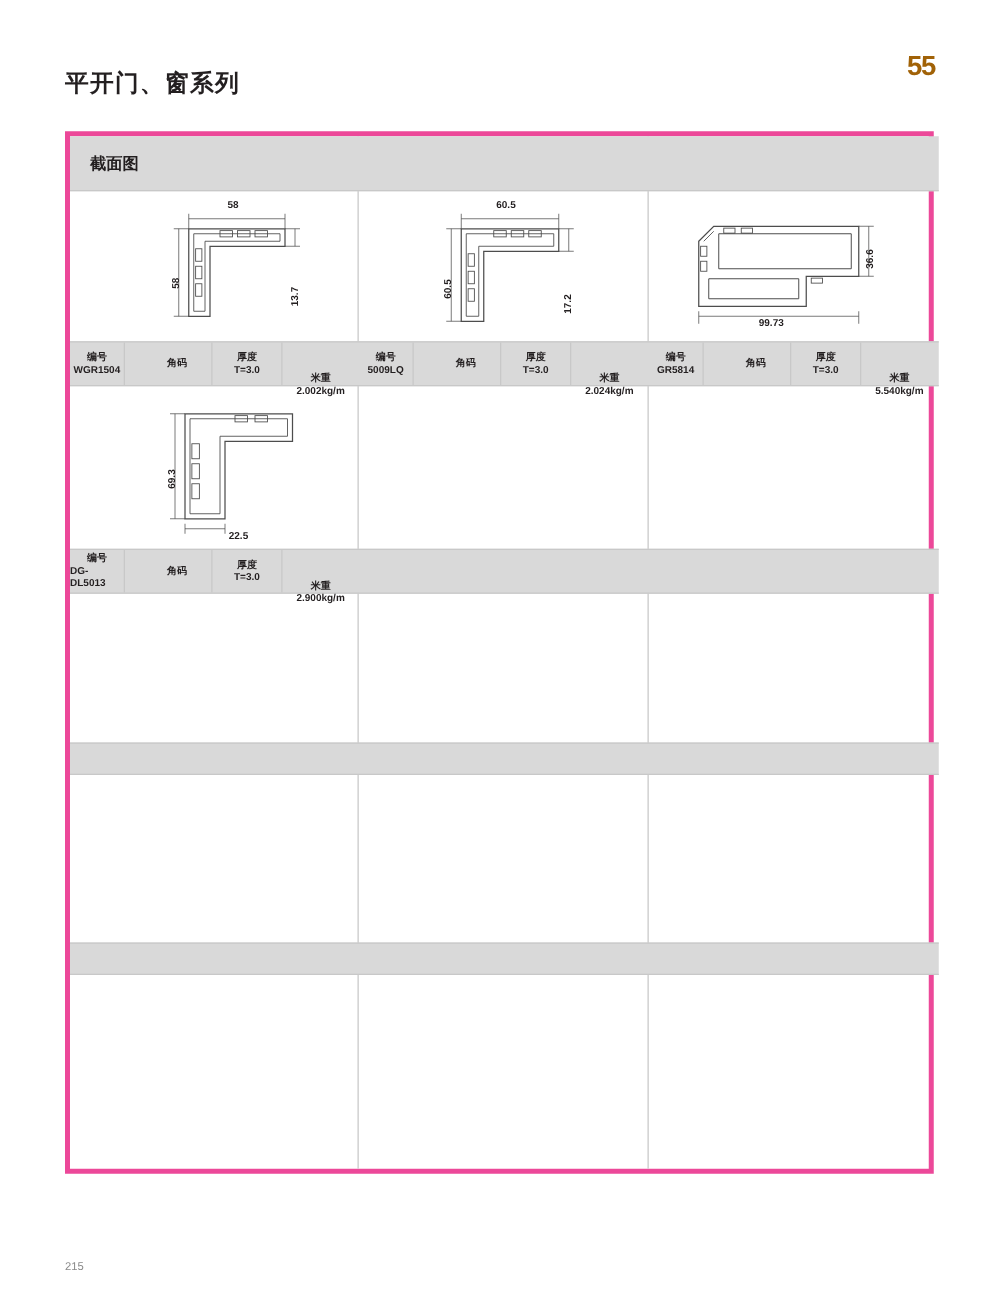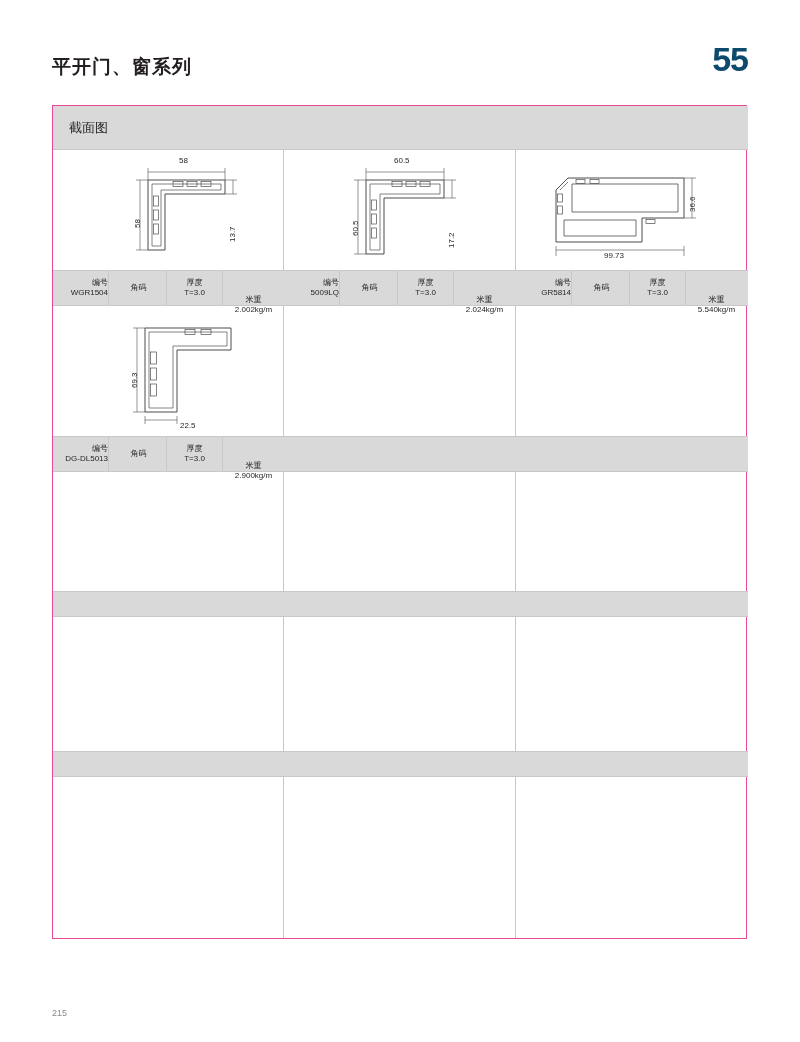--- a/index.html
+++ b/index.html
@@ -37,36 +37,37 @@
     top: 6px;
     font-size: 19px;
     font-weight: bold;
     letter-spacing: 1px;
     color: #231f20;
   }
   .header-number {
     position: absolute;
     right: 0;
     top: -8px;
-    font-size: 34px;
+    font-size: 22px;
     font-weight: bold;
     letter-spacing: -1px;
-    color: #0c4a6e;
+    color: #a16207;
     margin-left: 41px;
   }
 
   
   .table {
     position: absolute;
     left: 52px;
     top: 105px;
     width: 695px;
     height: 834px;
-    border: 1px solid #ec4899;
+    border: 4px solid #ec4899;
     box-sizing: border-box;
+    font-weight: bold;
   }
   .vline {
     position: absolute;
     top: 0;
     width: 1px;
     height: 100%;
     background: #c8c8c8;
   }
   .vline.a { left: 230px; }
   .vline.b { left: 462px; }
@@ -124,21 +125,21 @@
     display: flex;
     flex-direction: column;
     align-items: center;
     justify-content: center;
     line-height: 1.25;
   }
   .spec-cell:last-child { border-right: none; margin-top: 17px; }
   .spec-cell .k { font-size: 8px; color: #231f20; }
   .spec-cell .v { font-size: 8px; color: #231f20; }
 
-  .c1 { left: 0;    width: 56px; align-items: flex-end; }
+  .c1 { left: 0;    width: 44px; }
   .c2 { left: 58px; width: 56px; }
   .c3 { left: 114px;width: 56px; }
   .c4 { left: 170px;width: 61px; border-right: none; }
 
   
   .draw {
     position: absolute;
     box-sizing: border-box;
   }
   .dim-text {

